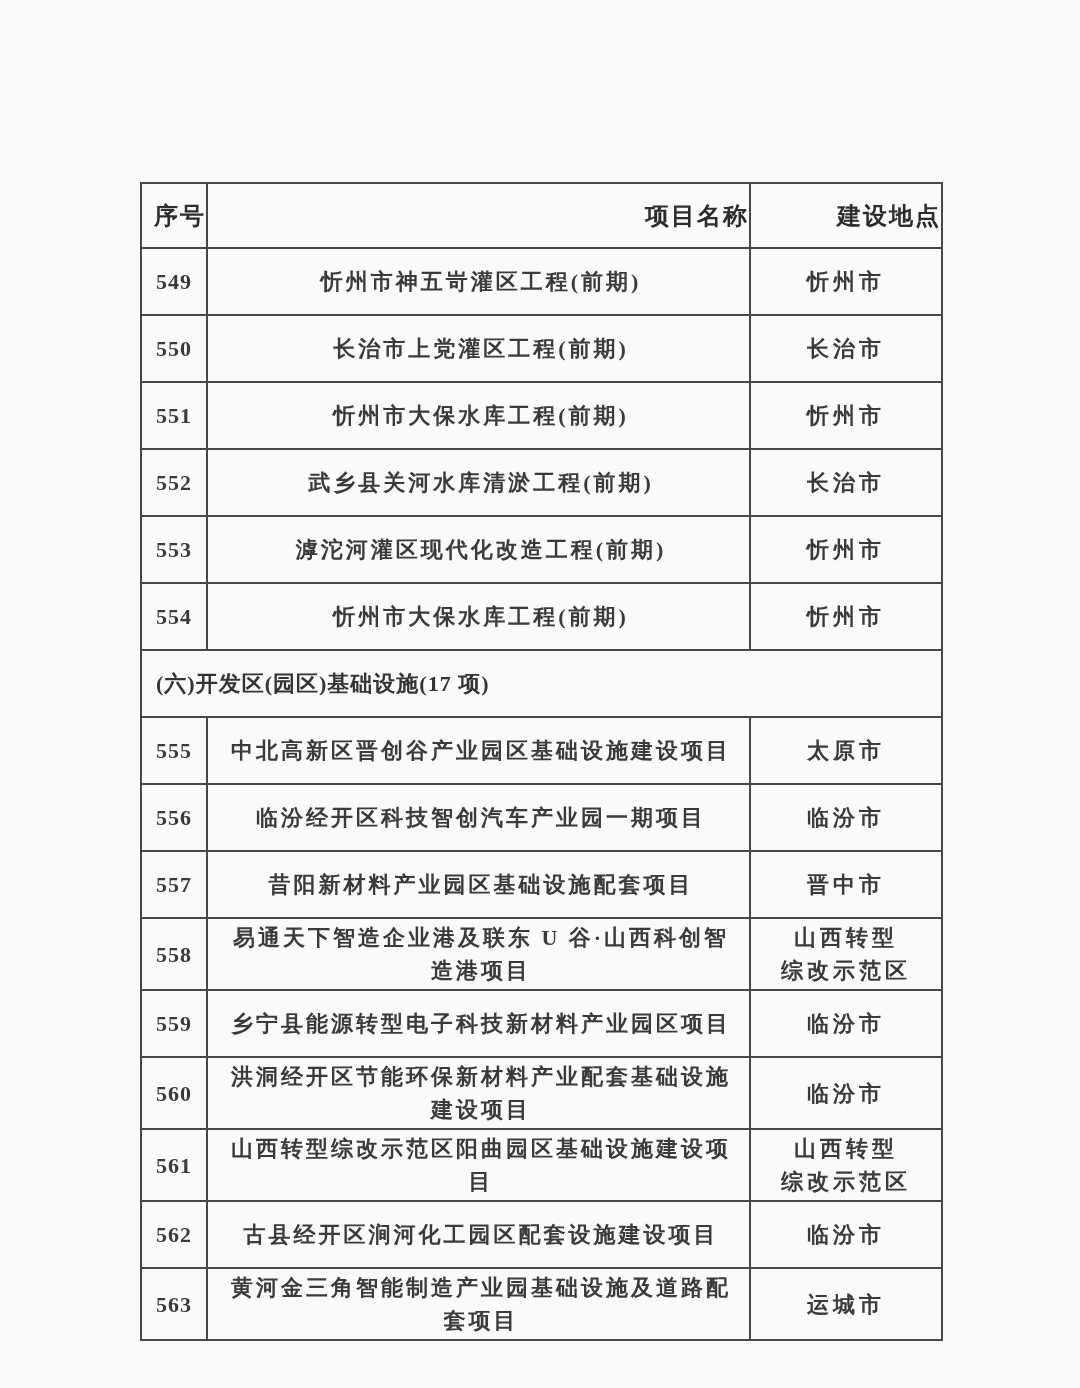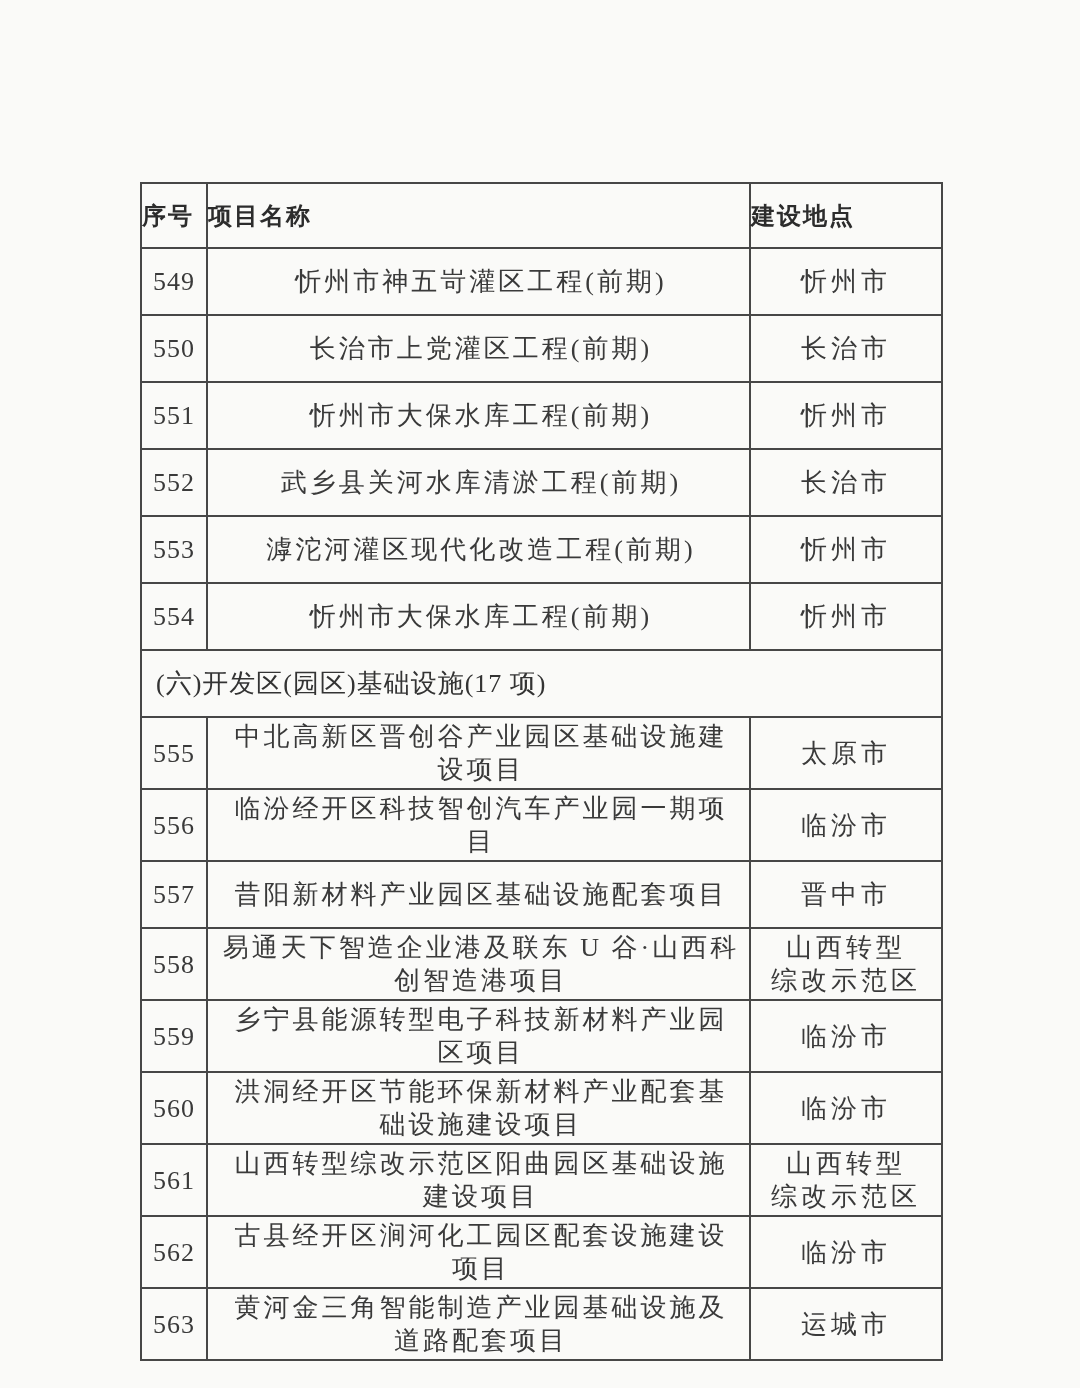--- a/index.html
+++ b/index.html
@@ -20,32 +20,32 @@
     position: absolute;
     left: 140px;
     top: 182px;
     width: 801px;
     border-collapse: collapse;
     table-layout: fixed;
   }
   table.projects td, table.projects th {
     border: 2px solid #474747;
     vertical-align: middle;
-    font-size: 26px;
-    font-weight: normal;
+    font-size: 22px;
+    font-weight: bold;
     line-height: 33px;
   }
   tr.head-row th {
     height: 65px;
     font-family: "Liberation Sans", "DejaVu Sans", sans-serif;
     font-weight: 700;
     font-size: 24px;
     letter-spacing: 2px;
     color: #2c2c2c;
-    text-align: left;
+    text-align: right;
   }
   tr.row td { height: 67px; }
   td.c-no {
     text-align: center;
     letter-spacing: 1px;
     font-size: 23px;
   }
   td.c-name {
     text-align: center;
     padding: 2px 8px 2px 13px;

